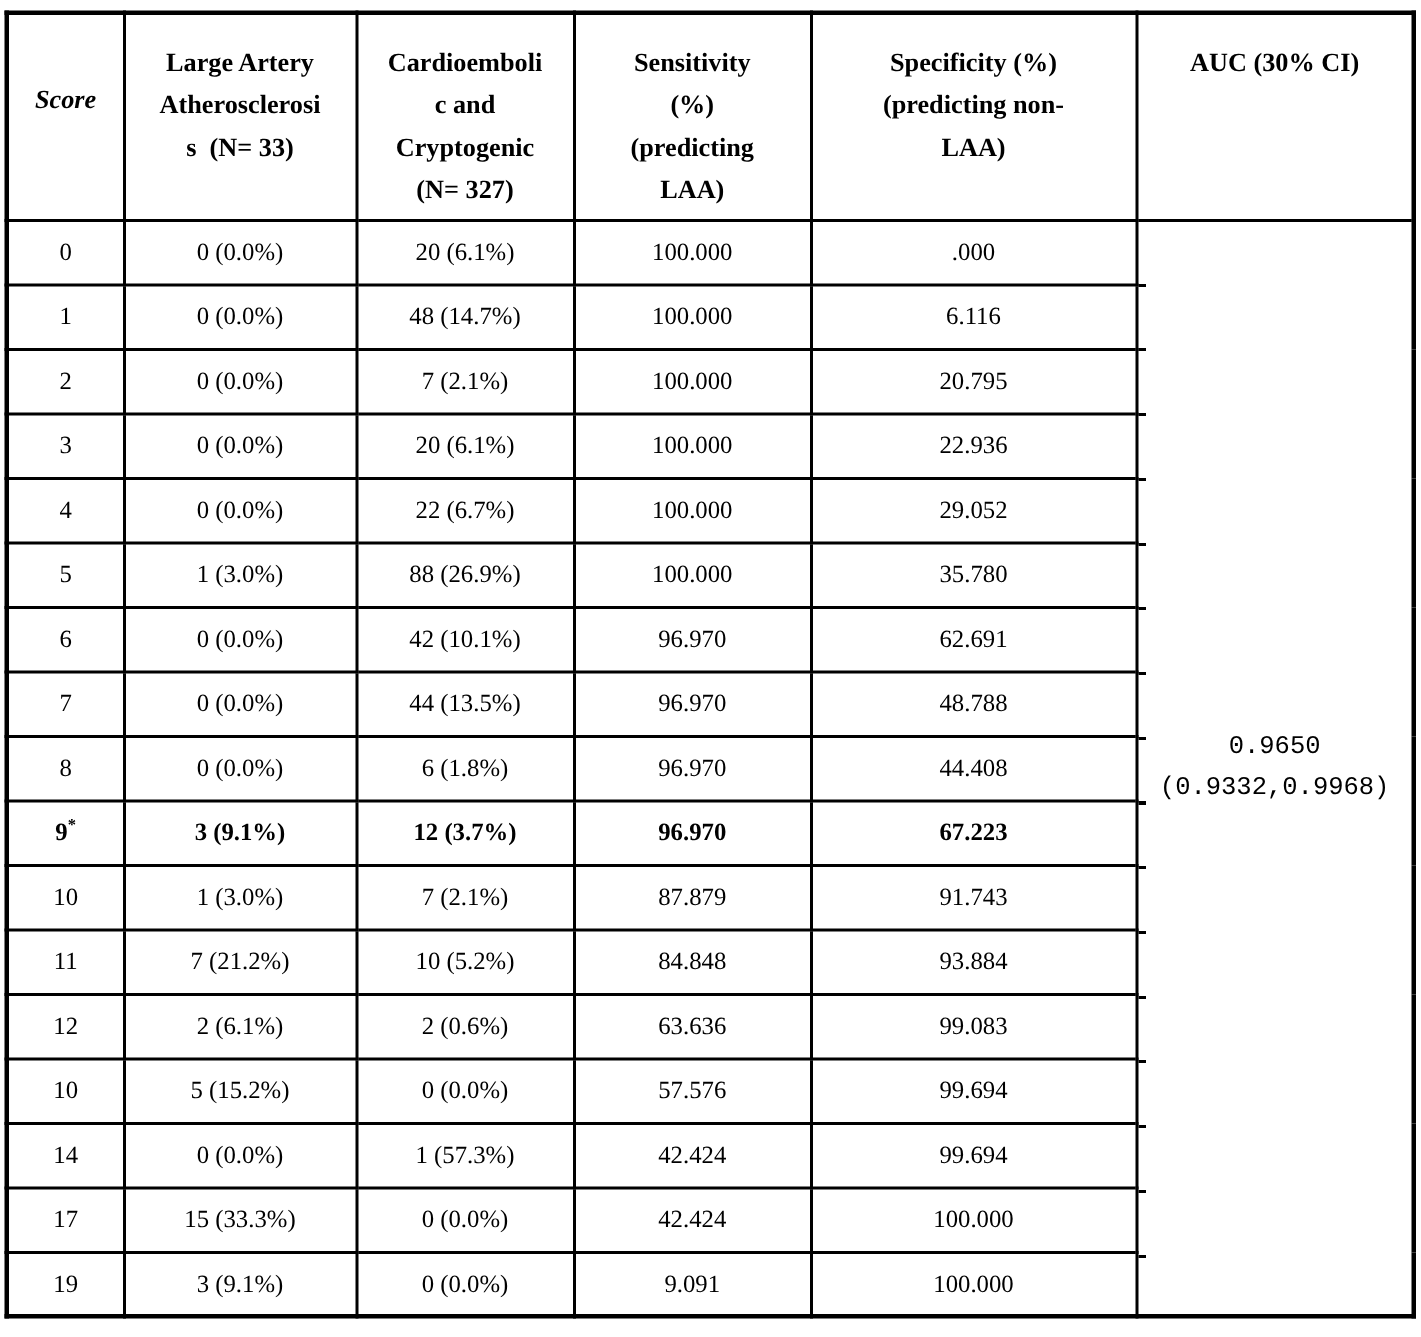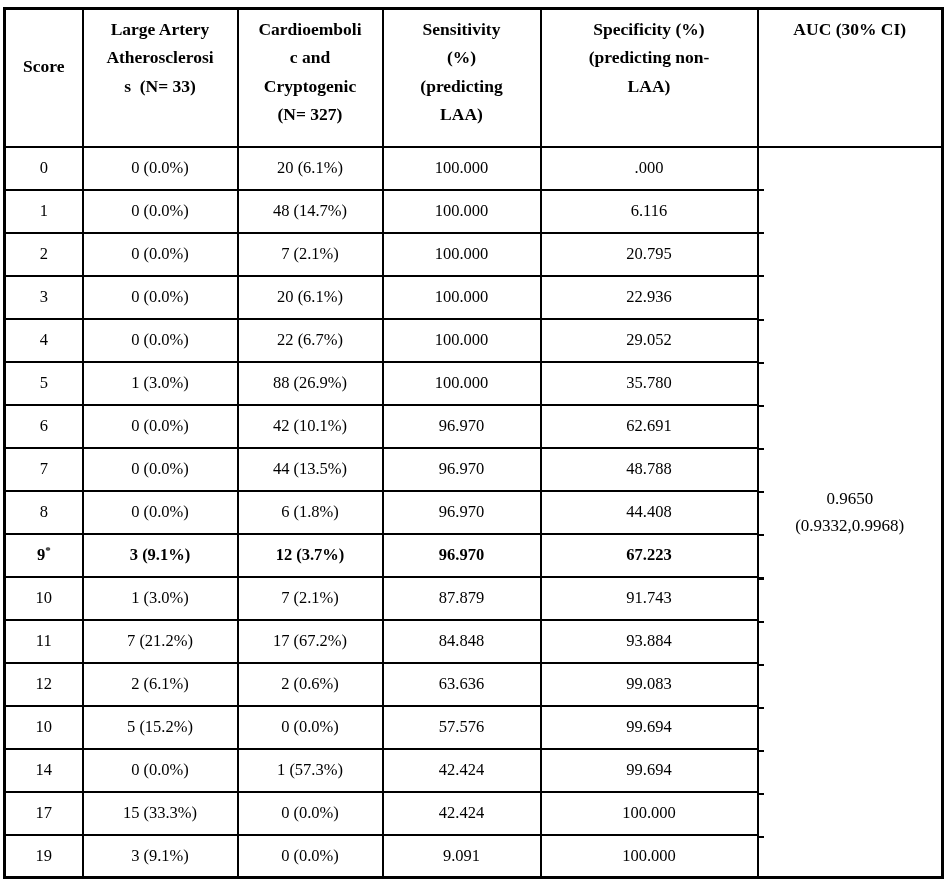--- a/index.html
+++ b/index.html
@@ -37,43 +37,44 @@
   th, td {
     border: 2px solid #000000;
   }
   thead tr { height: 138px; }
   th {
     font-weight: bold;
     font-size: 17.5px;
     line-height: 1.62;
     text-align: center;
     vertical-align: top;
-    padding: 5px 2px 2px 2px;
-  }
-  th.score-head { padding-top: 42px; }
+    padding: 17px 2px 2px 2px;
+  }
+  th.score-head { padding-top: 42px; font-style: italic; }
   .hlines { white-space: pre-wrap; }
 
   tbody tr { height: 43px; }
   tbody td {
     text-align: center;
     vertical-align: middle;
     font-size: 16.5px;
     padding: 0 3px;
   }
   tr.bold-row td { font-weight: bold; }
   td sup {
     font-size: 11px;
     line-height: 0;
     vertical-align: super;
   }
   td.auc-cell {
     vertical-align: middle;
     font-size: 17px;
     line-height: 1.6;
     position: relative;
+    font-family: Liberation Mono, monospace;
   }
   
   td.auc-cell::before {
     content: "";
     position: absolute;
     left: 0; top: 0; bottom: 0;
     width: 5px;
     background: repeating-linear-gradient(
       to bottom,
       transparent 0px,
@@ -194,21 +195,21 @@
         <tr>
           <td><span>10</span></td>
           <td>1 (3.0%)</td>
           <td>7 (2.1%)</td>
           <td>87.879</td>
           <td>91.743</td>
         </tr>
         <tr>
           <td><span>11</span></td>
           <td>7 (21.2%)</td>
-          <td>17 (67.2%)</td>
+          <td>10 (5.2%)</td>
           <td>84.848</td>
           <td>93.884</td>
         </tr>
         <tr>
           <td><span>12</span></td>
           <td>2 (6.1%)</td>
           <td>2 (0.6%)</td>
           <td>63.636</td>
           <td>99.083</td>
         </tr>

